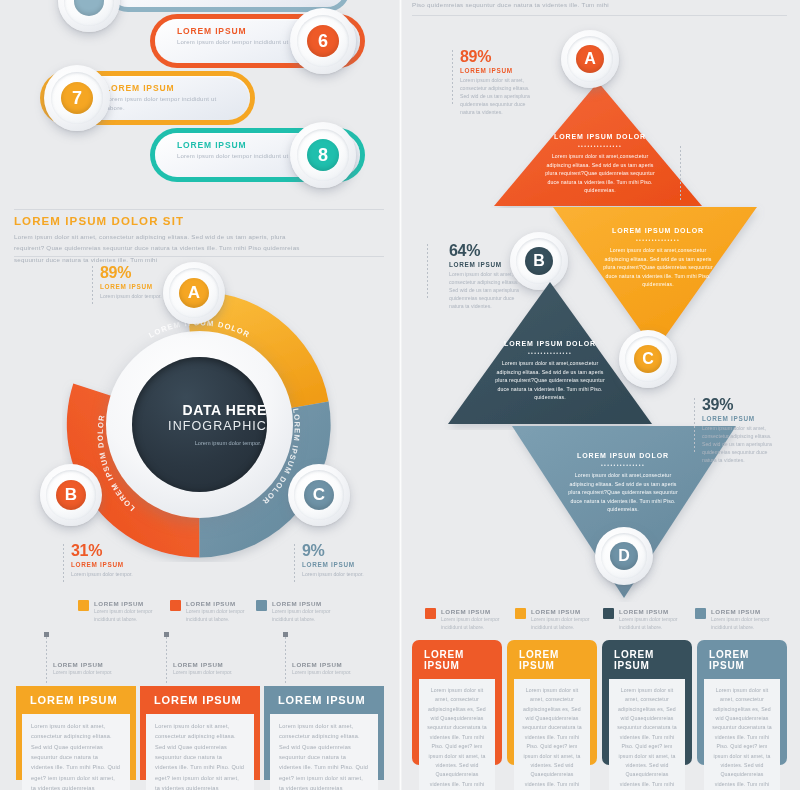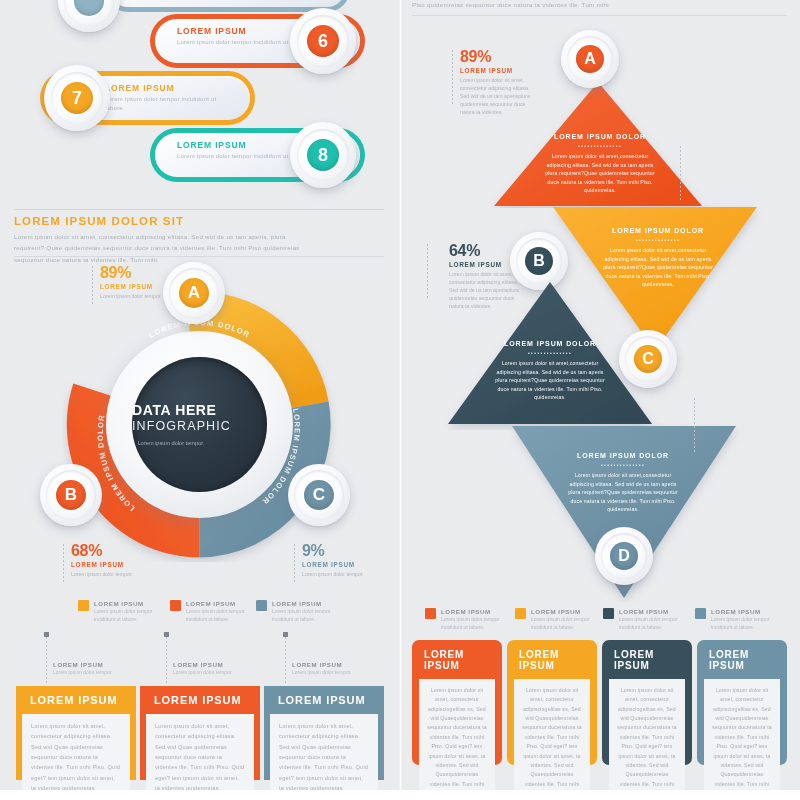--- a/index.html
+++ b/index.html
@@ -82,21 +82,21 @@
   .donut-wrap { position:absolute; }
   .donut-center-outer {
     position:absolute; border-radius:50%;
     background: radial-gradient(circle at 42% 32%, #ffffff 0%, #f6f7f9 50%, #dde1e7 100%);
     box-shadow: 0 5px 16px rgba(120,130,145,.30);
   }
   .donut-center-inner {
     position:absolute; border-radius:50%;
     background: radial-gradient(circle at 40% 30%, #3a4a57 0%, #2b3742 55%, #222c35 100%);
     box-shadow: inset 0 2px 8px rgba(0,0,0,.45);
-    display:flex; flex-direction:column; align-items:flex-start; justify-content:center;
+    display:flex; flex-direction:column; align-items:flex-end; justify-content:center;
     color:#fff; text-align:center;
   }
   .dh1 { font-size:14px; font-weight:bold; letter-spacing:.6px; }
   .dh2 { font-size:12.5px; letter-spacing:1.1px; color:#e8ecef; margin-top:1px;}
   .dh3 { font-size:5.6px; color:#9fb0bd; line-height:1.6; margin-top:6px; }
 
   
   .stat { position:absolute; }
   .stat-num { font-size:16px; font-weight:bold; letter-spacing:-.3px; }
   .stat-lbl { font-size:6.4px; font-weight:bold; letter-spacing:.7px; margin-top:1px;}
@@ -265,21 +265,21 @@
 
   <div class="dot-rule" style="left:92px;top:266px;height:40px;"></div>
   <div class="stat" style="left:100px;top:264px;width:66px;">
     <div class="stat-num" style="color:#F5A623;">89%</div>
     <div class="stat-lbl" style="color:#F5A623;">LOREM IPSUM</div>
     <div class="stat-txt">Lorem ipsum dolor tempor.</div>
   </div>
 
   <div class="dot-rule" style="left:63px;top:544px;height:40px;"></div>
   <div class="stat" style="left:71px;top:542px;width:66px;">
-    <div class="stat-num" style="color:#EE5A28;">68%</div>
+    <div class="stat-num" style="color:#EE5A28;">31%</div>
     <div class="stat-lbl" style="color:#EE5A28;">LOREM IPSUM</div>
     <div class="stat-txt">Lorem ipsum dolor tempor.</div>
   </div>
 
   <div class="dot-rule" style="left:294px;top:544px;height:40px;"></div>
   <div class="stat" style="left:302px;top:542px;width:66px;">
     <div class="stat-num" style="color:#6E92A6;">9%</div>
     <div class="stat-lbl" style="color:#6E92A6;">LOREM IPSUM</div>
     <div class="stat-txt">Lorem ipsum dolor tempor.</div>
   </div>
@@ -428,20 +428,25 @@
   <div class="dot-rule" style="left:680px;top:146px;height:56px;"></div>
 
   <div class="dot-rule" style="left:427px;top:244px;height:56px;"></div>
   <div class="stat" style="left:449px;top:242px;width:72px;">
     <div class="stat-num" style="color:#37505C;">64%</div>
     <div class="stat-lbl" style="color:#37505C;">LOREM IPSUM</div>
     <div class="stat-txt">Lorem ipsum dolor sit amet, consectetur adipiscing elitasa. Sed wid de us tam aperisplura quidemreias sequuntur duce natura ta videntes.</div>
   </div>
 
   <div class="dot-rule" style="left:694px;top:398px;height:56px;"></div>
+  <div class="stat" style="left:702px;top:396px;width:72px;">
+    <div class="stat-num" style="color:#37505C;">39%</div>
+    <div class="stat-lbl" style="color:#6E92A6;">LOREM IPSUM</div>
+    <div class="stat-txt">Lorem ipsum dolor sit amet, consectetur adipiscing elitasa. Sed wid de us tam aperisplura quidemreias sequuntur duce natura ta videntes.</div>
+  </div>
 
   <div class="legend-item" style="left:425px;top:608px;width:86px;">
     <div class="legend-sw" style="background:#EE5A28;"></div>
     <div>
       <div class="legend-t">LOREM IPSUM</div>
       <div class="legend-s">Lorem ipsum dolor  tempor incididunt ut labore.</div>
     </div>
   </div>
   <div class="legend-item" style="left:515px;top:608px;width:86px;">
     <div class="legend-sw" style="background:#F5A623;"></div>

